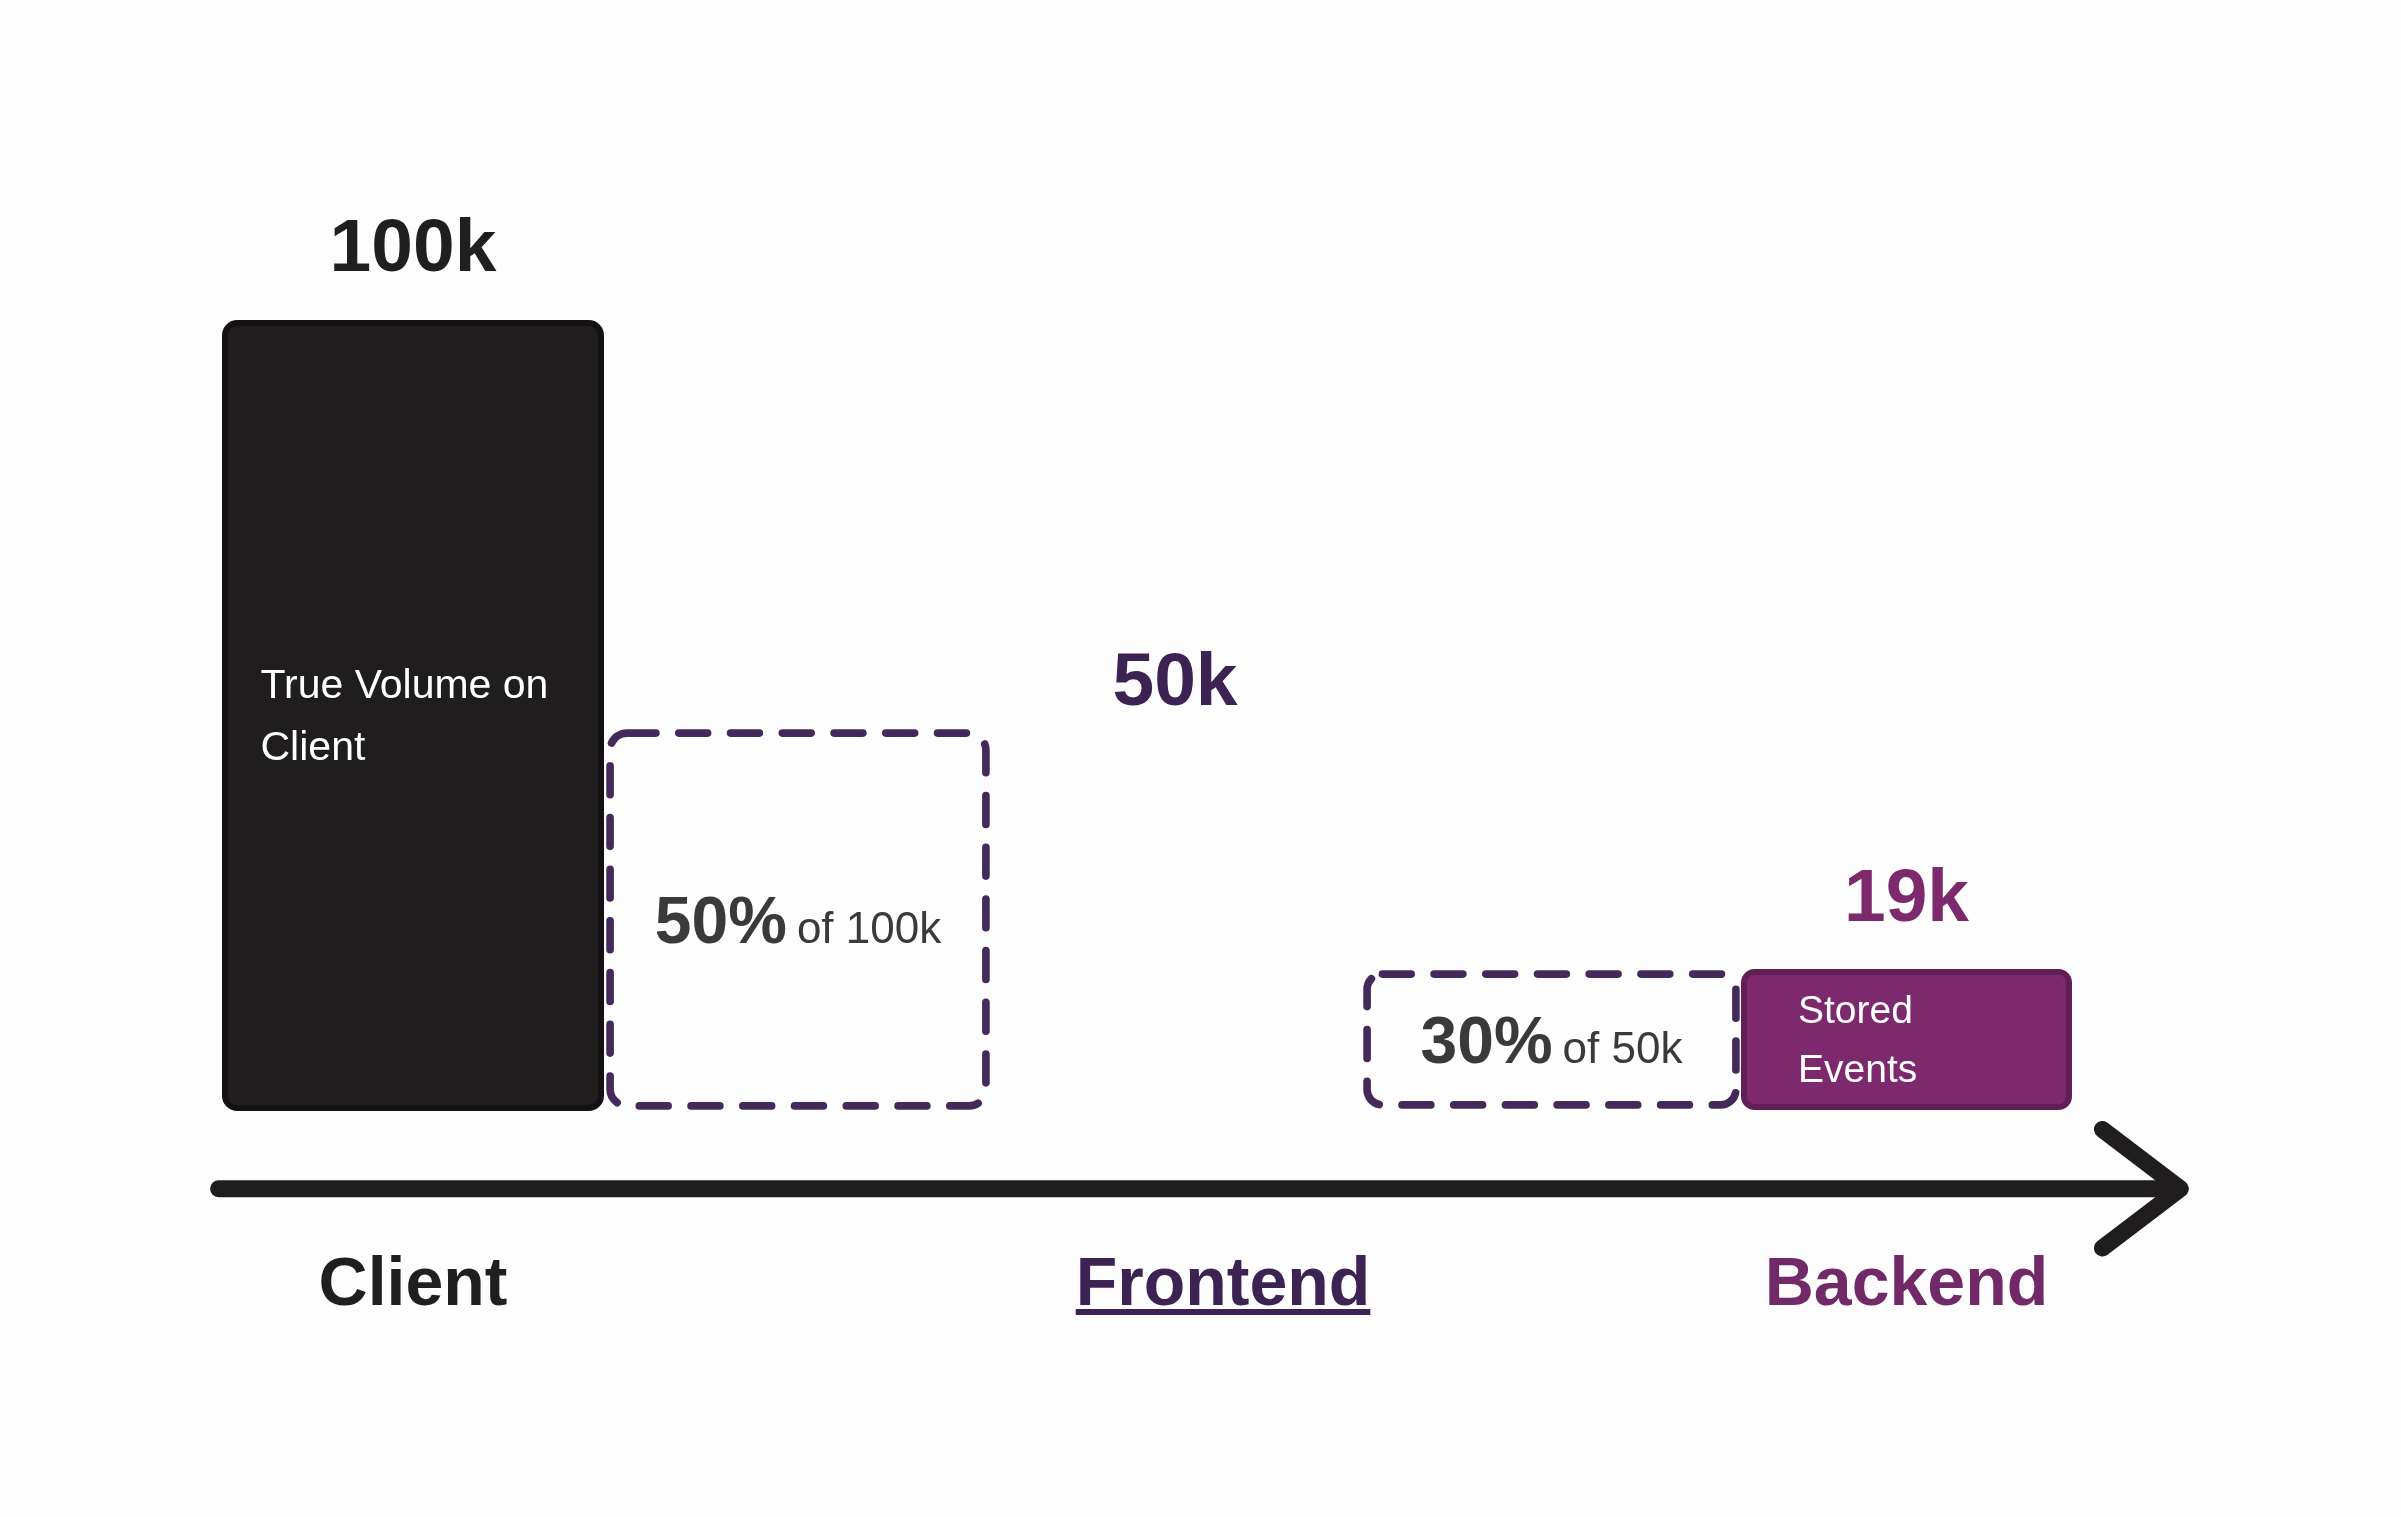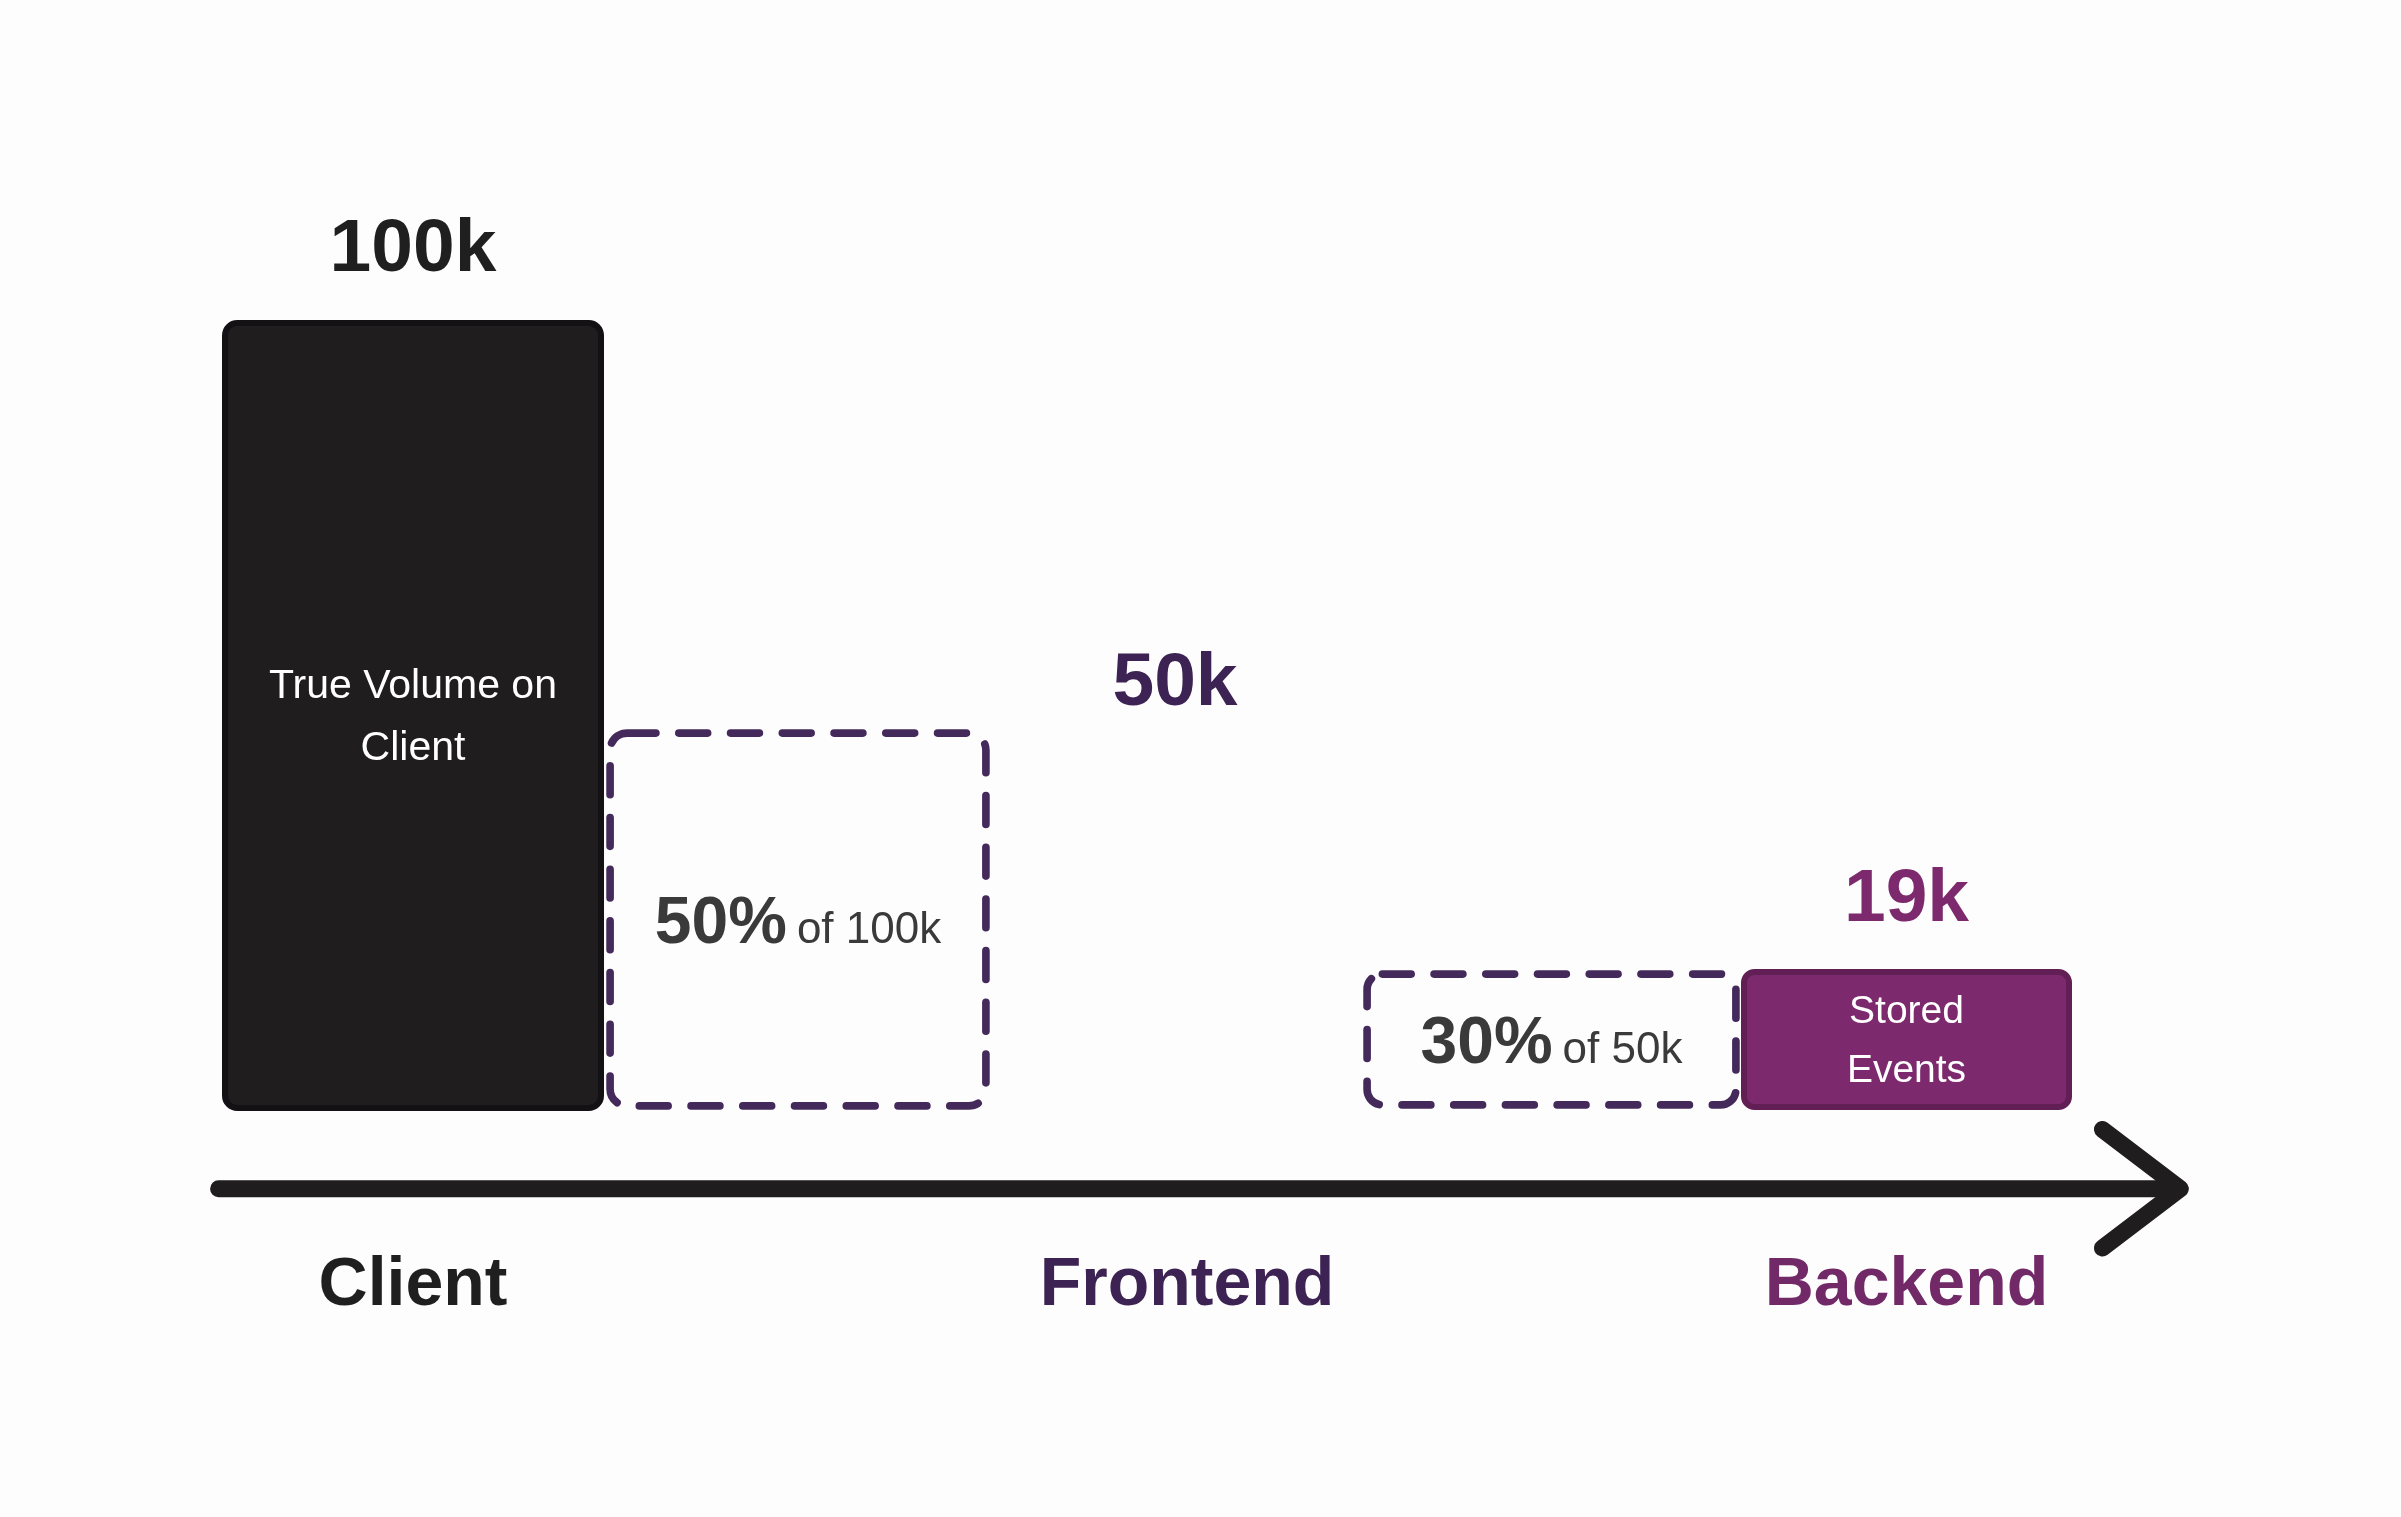--- a/index.html
+++ b/index.html
@@ -28,21 +28,21 @@
   .value-backend  { left: 1741px; width: 331px; top: 858px; color: var(--backend-ink); }
 
   
   .bar {
     position: absolute;
     box-sizing: border-box;
     border-radius: 15.3px;
     display: flex;
     align-items: center;
     justify-content: center;
-    text-align: center;
+    text-align: left;
     color: var(--bar-text);
   }
   .bar-client {
     left: 222px; top: 320px; width: 382px; height: 791px;
     background: var(--client-fill);
     border: 6.8px solid var(--client-border);
   }
   .bar-frontend {
     left: 988px; top: 726px; width: 374px; height: 385px;
     background: var(--frontend-fill);
@@ -109,21 +109,21 @@
   }
   .axis-label {
     position: absolute;
     top: 1247px;
     text-align: center;
     font-size: 68px;
     font-weight: 600;
     line-height: 1;
   }
   .axis-client   { left: 222px;  width: 382px; color: var(--ink); }
-  .axis-frontend { left: 1000px; width: 374px; color: var(--frontend-ink); }
+  .axis-frontend { left: 1036px; width: 374px; color: var(--frontend-ink); text-decoration: underline; }
   .axis-backend  { left: 1741px; width: 331px; color: var(--backend-axis-ink); }
 </style>
 </head>
 <body>
 
 <div class="stage">
 
   <div class="value-label value-client">100k</div>
   <div class="value-label value-frontend">50k</div>
   <div class="value-label value-backend">19k</div>

